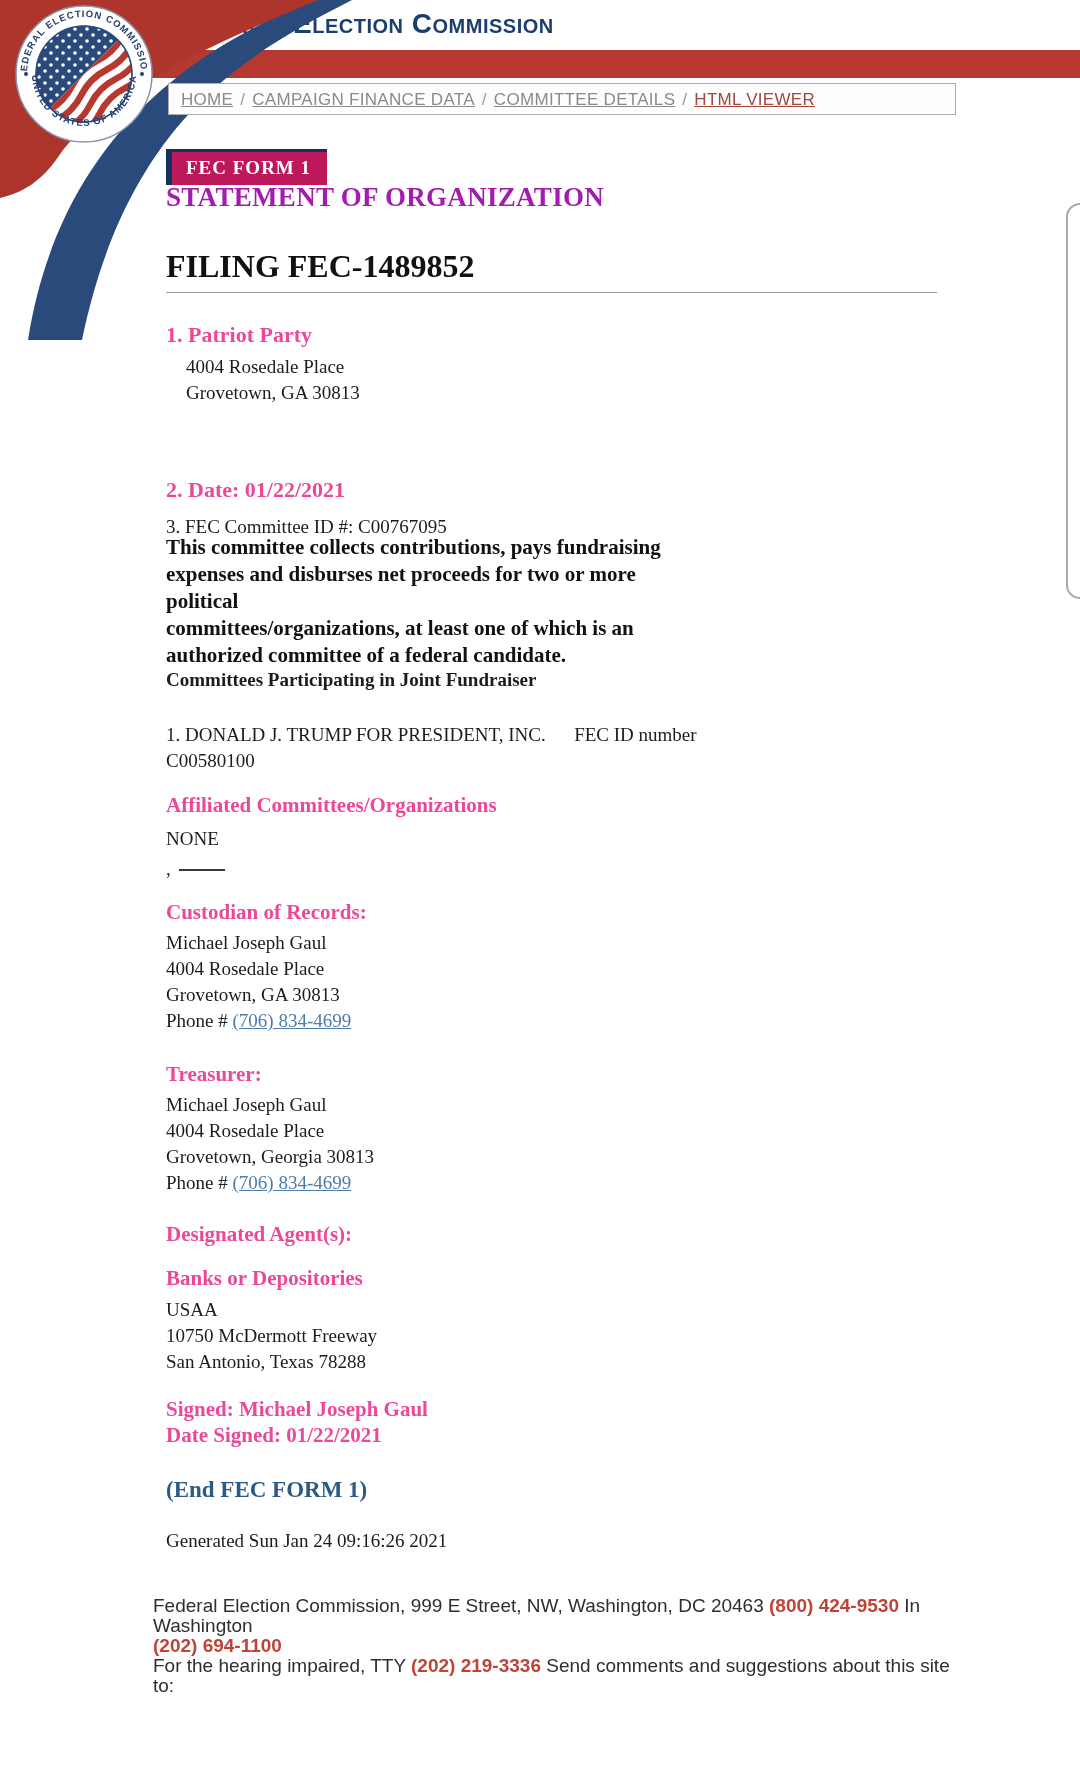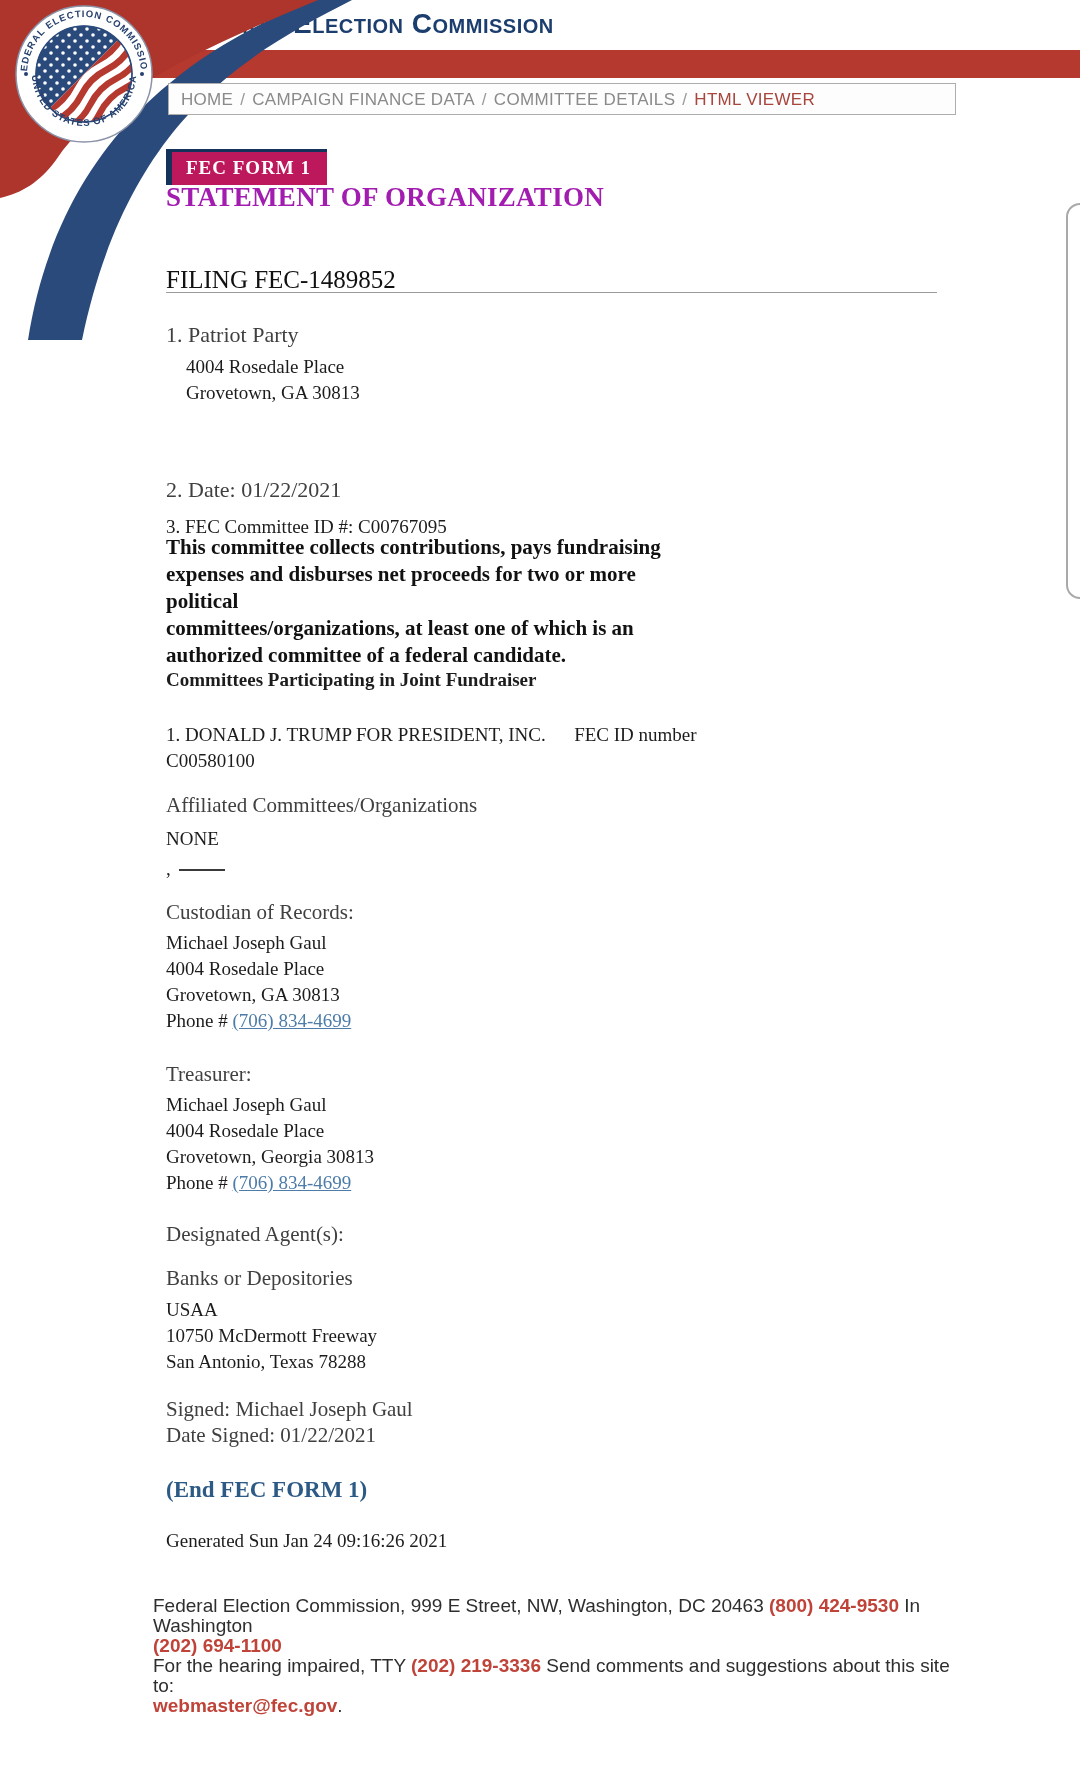--- a/index.html
+++ b/index.html
@@ -18,36 +18,36 @@
   .red-bar{position:absolute;left:0;top:50px;width:1080px;height:28px;background:#b6392f;z-index:1;}
   .corner-decor{position:absolute;left:0;top:0;z-index:2;}
   .seal{position:absolute;left:14px;top:4px;z-index:3;}
   .breadcrumb{
     position:absolute;left:168px;top:83px;width:788px;height:32px;
     border:1px solid #adadad;background:#fdfdfd;z-index:4;
     line-height:32px;padding-left:12px;box-sizing:border-box;
     font-size:17px;color:#8a8a8a;letter-spacing:.3px;white-space:nowrap;
   }
   .breadcrumb .sep{color:#9a9a9a;padding:0 7px;}
-  .breadcrumb .crumb{color:#8a8a8a;cursor:pointer;}
+  .breadcrumb .crumb{color:#8a8a8a;cursor:pointer;text-decoration:underline;}
   .breadcrumb .crumb.current{color:#a8453c;}
   
   .doc{font-family:"Liberation Serif","DejaVu Serif",serif;color:#1c1c1c;}
   .badge{
     position:absolute;left:166px;top:149px;z-index:4;
     background:#be185d;color:#ffffff;
     font-family:"Liberation Serif","DejaVu Serif",serif;
     font-weight:bold;font-size:19px;letter-spacing:1px;
     padding:5px 16px 6px 14px;
     border-left:6px solid #15335a;border-top:3px solid #15335a;
   }
   .doc-title{position:absolute;left:166px;top:182px;font-size:27px;font-weight:bold;color:#a21caf;letter-spacing:.3px;}
-  .filing-id{position:absolute;left:166px;top:266px;font-size:25px;font-weight:normal;color:#111;}
+  .filing-id{position:absolute;left:166px;top:248px;font-size:32px;font-weight:bold;color:#111;}
   .rule{position:absolute;left:166px;top:292px;width:771px;height:0;border-top:1px solid #9a9a9a;}
-  .sec-h{font-size:21px;font-weight:normal;color:#404040;}
+  .sec-h{font-size:21px;font-weight:bold;color:#ec4899;}
   .sec-h.big{font-size:22px;}
   .body-line{font-size:19px;line-height:26px;color:#1c1c1c;}
   .abs{position:absolute;left:166px;}
   .indent{margin-left:20px;}
   .desc{font-size:21px;font-weight:bold;line-height:27px;white-space:pre-line;color:#111;}
   .prewrap{white-space:pre-wrap;}
   .phone-link{color:#4d7ca8;text-decoration:underline;cursor:pointer;}
   .dash-line{display:inline-block;width:46px;border-top:2px solid #3a3a3a;vertical-align:4px;margin-left:8px;}
   .end-marker{font-size:23px;font-weight:bold;color:#2c5a85;}
   
@@ -184,18 +184,17 @@
     <div class="sec-h">Date Signed: 01/22/2021</div>
   </div>
 
   <div class="doc abs end-marker" style="top:1477px;">(End FEC FORM 1)</div>
   <div class="doc abs body-line" style="top:1528px;">Generated Sun Jan 24 09:16:26 2021</div>
 
   <div class="footer">
     <div><span>Federal Election Commission, 999 E Street, NW, Washington, DC 20463 </span><span class="red">(800) 424-9530</span><span> In Washington</span></div>
     <div><span class="red">(202) 694-1100</span></div>
     <div><span>For the hearing impaired, TTY </span><span class="red">(202) 219-3336</span><span> Send comments and suggestions about this site to:</span></div>
-    <div><span class="email">webmaster@fec.gov</span><span>.</span></div>
   </div>
 
   <div class="scroll-thumb"></div>
 
 </div>
 
 </body></html>

